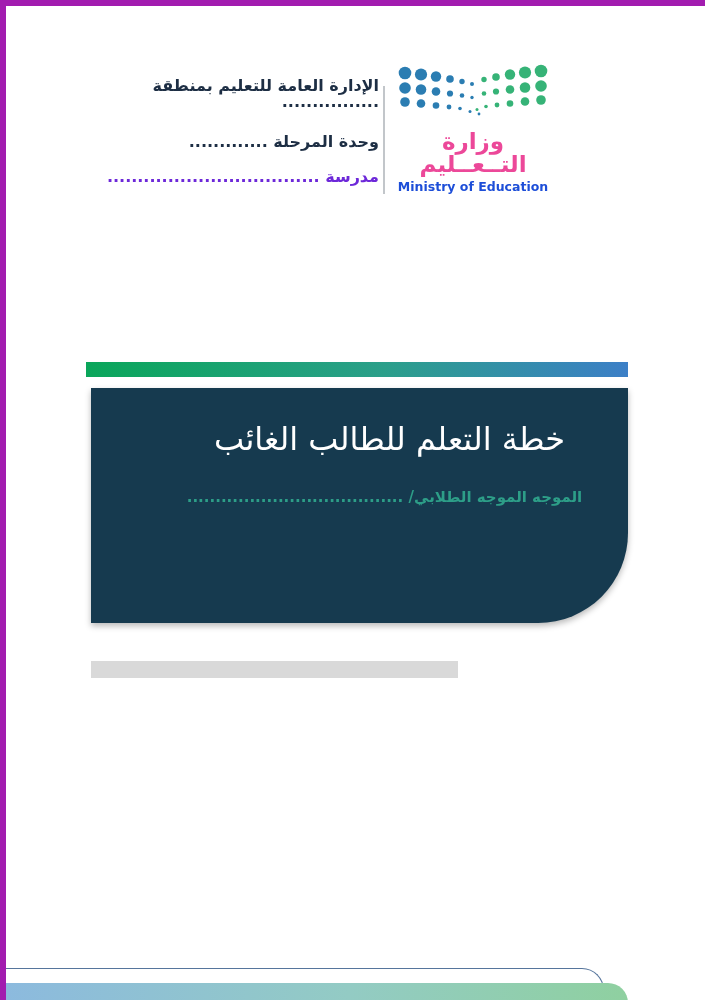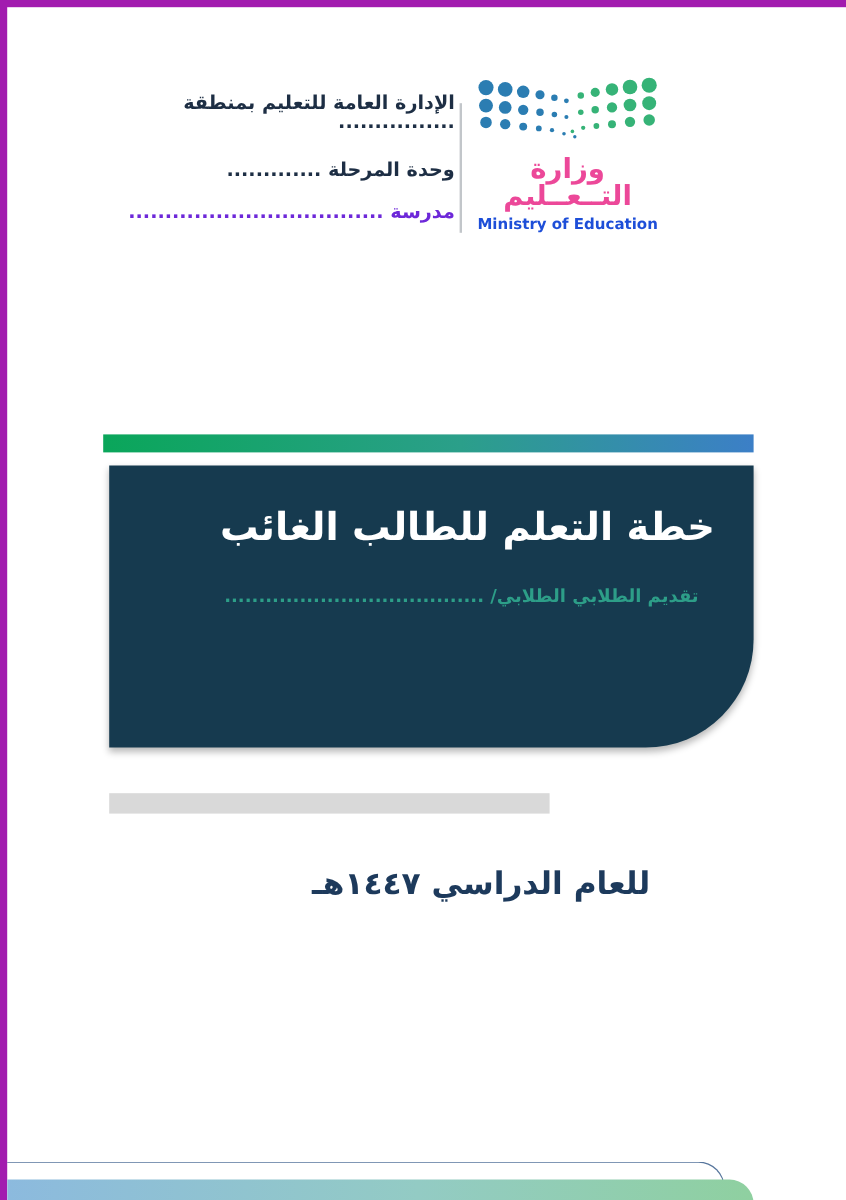--- a/index.html
+++ b/index.html
@@ -40,21 +40,21 @@
   }
   .panel{
     position:absolute; left:85px; top:382px; width:537px; height:235px;
     background:#163a4f;
     border-radius:0 0 90px 0;
     box-shadow:0 3px 6px rgba(0,0,0,.28);
   }
   .panel-inner{padding:32px 18px 0 18px;}
   .panel-title{
     direction:rtl; text-align:center; color:#ffffff;
-    font-size:32px; font-weight:bold; line-height:1.2;
+    font-size:32px; font-weight:normal; line-height:1.2;
     padding-left:60px; 
   }
   .presenter-line{
     direction:rtl; text-align:center; color:#2d9e88;
     font-size:15px; font-weight:bold; margin-top:30px;
     padding-left:50px;
   }
 
   
   .gray-bar{
@@ -137,24 +137,23 @@
       </g>
     </svg>
     <div class="logo-ar">وزارة التــعــليم</div>
     <div class="logo-en">Ministry of Education</div>
   </div>
 
   <div class="top-grad"></div>
   <div class="panel">
     <div class="panel-inner">
       <div class="panel-title">خطة التعلم للطالب الغائب</div>
-      <div class="presenter-line">تقديم الطلابي الطلابي/ ......................................</div>
+      <div class="presenter-line">الموجه الموجه الطلابي/ ......................................</div>
     </div>
   </div>
 
   <div class="gray-bar"></div>
 
-  <div class="year-line">للعام الدراسي ١٤٤٧هـ</div>
 
   <div class="outline-shape"></div>
   <div class="bottom-bar"></div>
 
 </div>
 
 </body></html>

